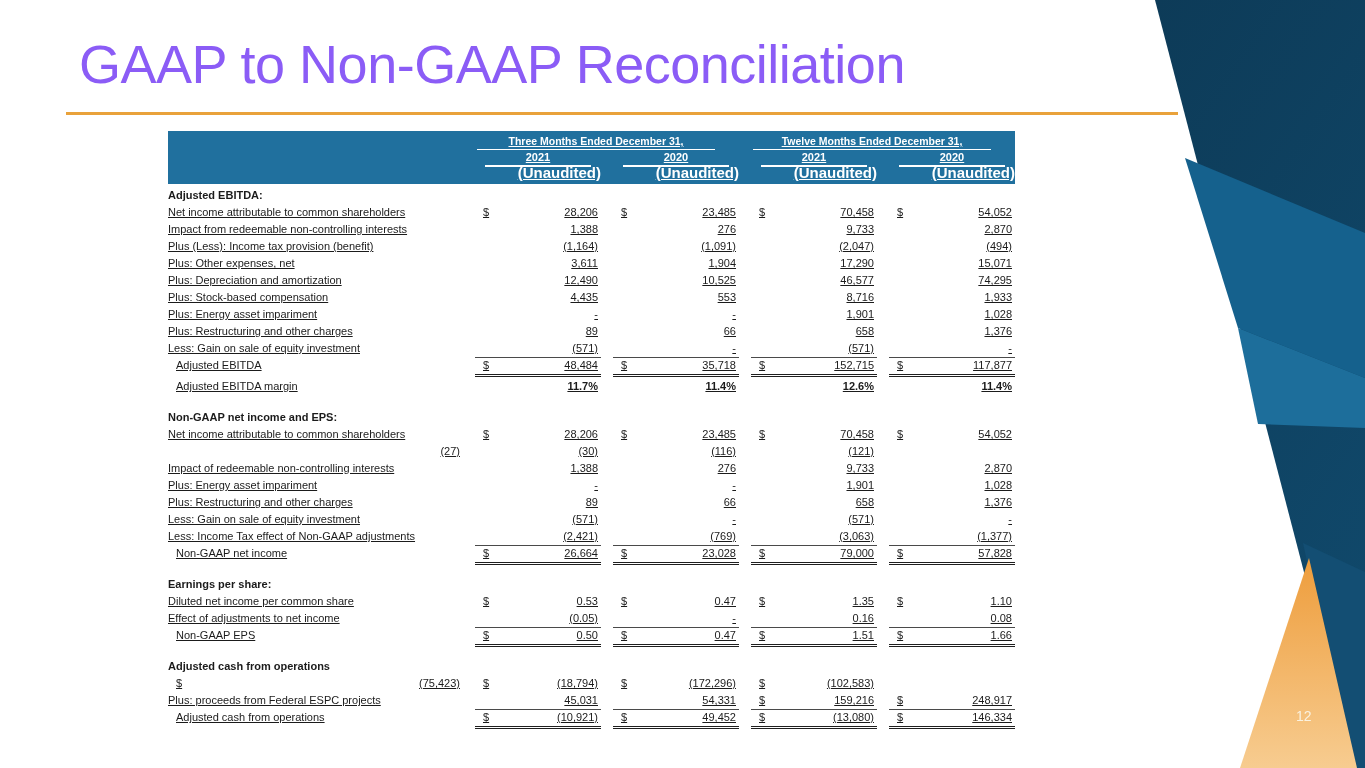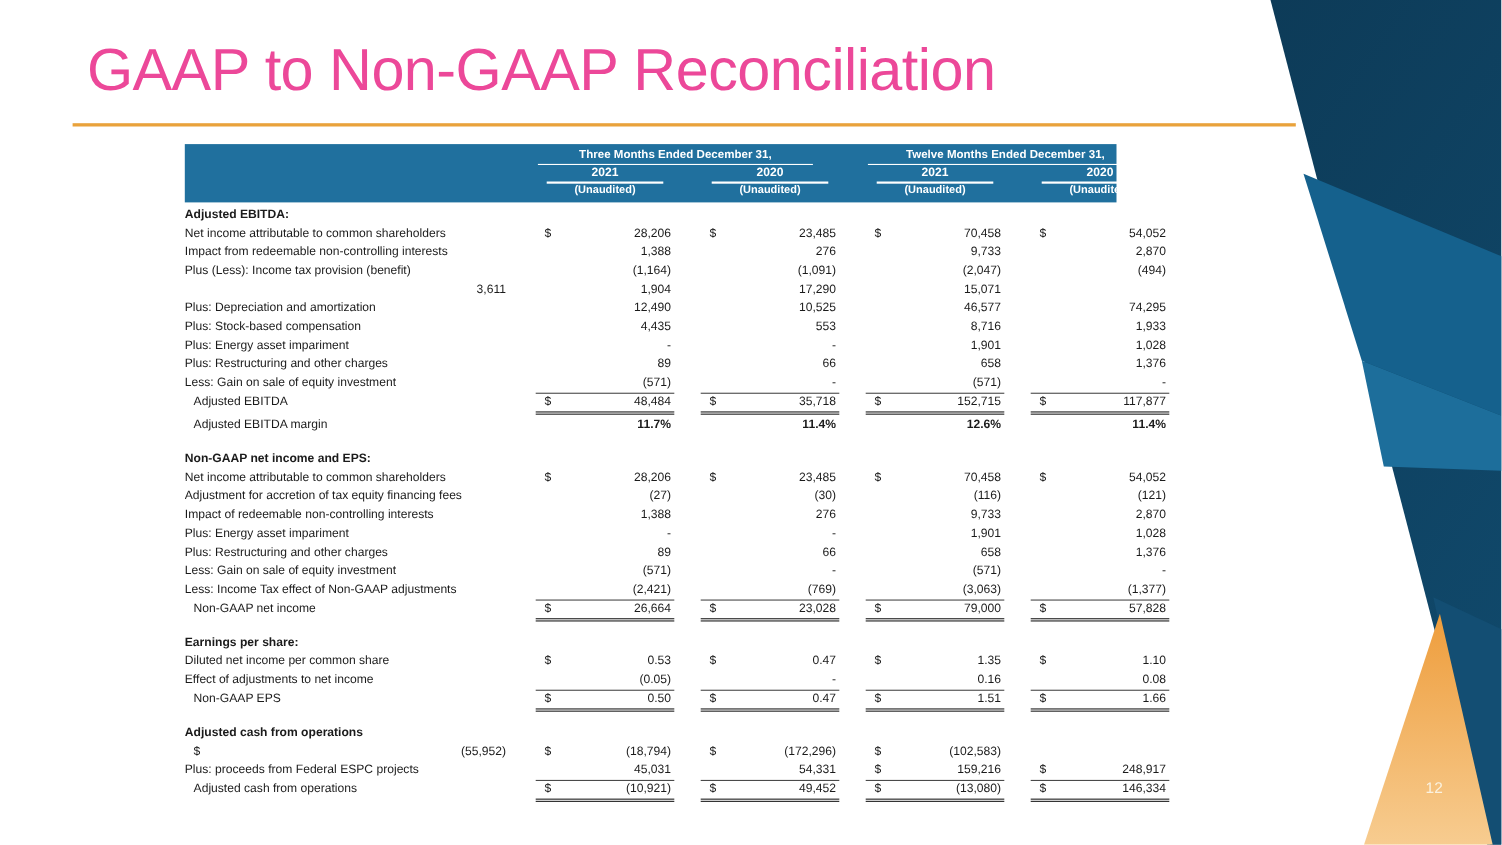--- a/index.html
+++ b/index.html
@@ -8,21 +8,21 @@
     background:#ffffff;
     font-family:"Liberation Sans","DejaVu Sans",sans-serif;
     -webkit-font-smoothing:antialiased;
   }
   .slide { position:absolute; inset:0; }
 
   
   .slide-title {
     position:absolute; left:79px; top:34px;
     font-size:54px; line-height:60px; font-weight:400;
-    color:#ec4899; letter-spacing:-0.5px; white-space:nowrap;
+    color:#8b5cf6; letter-spacing:-0.5px; white-space:nowrap;
   }
   .title-rule {
     position:absolute; left:66px; top:112px; width:1112px; height:3px;
     background:#E9A23B;
   }
 
   
   .deco { position:absolute; left:0; top:0; width:1365px; height:768px; pointer-events:none; }
 
   .page-number {
@@ -31,30 +31,31 @@
   }
 
   
   .fin-table {
     position:absolute; left:168px; top:131px; width:847px;
     font-size:11px; color:#1B1B1B;
   }
   .grid-row {
     display:grid;
     grid-template-columns:295px 126px 126px 126px 126px;
-    column-gap:24px;
+    column-gap:12px;
+    text-decoration:underline;
   }
   
   .thead { background:#20709E; color:#fff; font-weight:bold; padding:3px 0 2px 0; }
   .hrow  { height:16px; line-height:14px; }
   .hgroup { grid-column:span 2; text-align:center; font-size:10.5px; }
   .hgroup > span { display:block; margin:0 24px 0 2px; border-bottom:1px solid #ffffff; height:15px; }
   .hyear { text-align:center; font-size:11px; }
   .hyear > span { display:block; margin:0 10px; border-bottom:2px solid #ffffff; height:15px; }
-  .hnote { text-align:center; font-size:10px; height:15px; }
+  .hnote { text-align:right; font-size:15px; height:15px; }
 
   
   .tbody { margin-top:3px; }
   .section { margin-top:14px; }
   .section:first-child { margin-top:0; }
   .section-heading { font-weight:bold; height:17px; line-height:17px; white-space:nowrap; }
   .trow { height:17px; line-height:17px; }
   .tlabel { white-space:nowrap; overflow:hidden; }
   .tlabel.indent { padding-left:8px; }
   .tcell {
@@ -188,20 +189,21 @@
             <div class="tcell">
               <span class="dollar"></span>
               <span class="val">(2,047)</span>
             </div>
             <div class="tcell">
               <span class="dollar"></span>
               <span class="val">(494)</span>
             </div>
           </div>
           <div class="grid-row trow">
+            <div class="tlabel">Plus: Other expenses, net</div>
             <div class="tcell">
               <span class="dollar"></span>
               <span class="val">3,611</span>
             </div>
             <div class="tcell">
               <span class="dollar"></span>
               <span class="val">1,904</span>
             </div>
             <div class="tcell">
               <span class="dollar"></span>
@@ -361,21 +363,20 @@
             <div class="tcell">
               <span class="dollar">$</span>
               <span class="val">70,458</span>
             </div>
             <div class="tcell">
               <span class="dollar">$</span>
               <span class="val">54,052</span>
             </div>
           </div>
           <div class="grid-row trow">
-            <div class="tlabel">Adjustment for accretion of tax equity financing fees</div>
             <div class="tcell">
               <span class="dollar"></span>
               <span class="val">(27)</span>
             </div>
             <div class="tcell">
               <span class="dollar"></span>
               <span class="val">(30)</span>
             </div>
             <div class="tcell">
               <span class="dollar"></span>
@@ -559,21 +560,21 @@
               <span class="dollar">$</span>
               <span class="val">1.66</span>
             </div>
           </div>
         </div>
         <div class="section">
           <div class="section-heading">Adjusted cash from operations</div>
           <div class="grid-row trow">
             <div class="tcell">
               <span class="dollar">$</span>
-              <span class="val">(55,952)</span>
+              <span class="val">(75,423)</span>
             </div>
             <div class="tcell">
               <span class="dollar">$</span>
               <span class="val">(18,794)</span>
             </div>
             <div class="tcell">
               <span class="dollar">$</span>
               <span class="val">(172,296)</span>
             </div>
             <div class="tcell">

